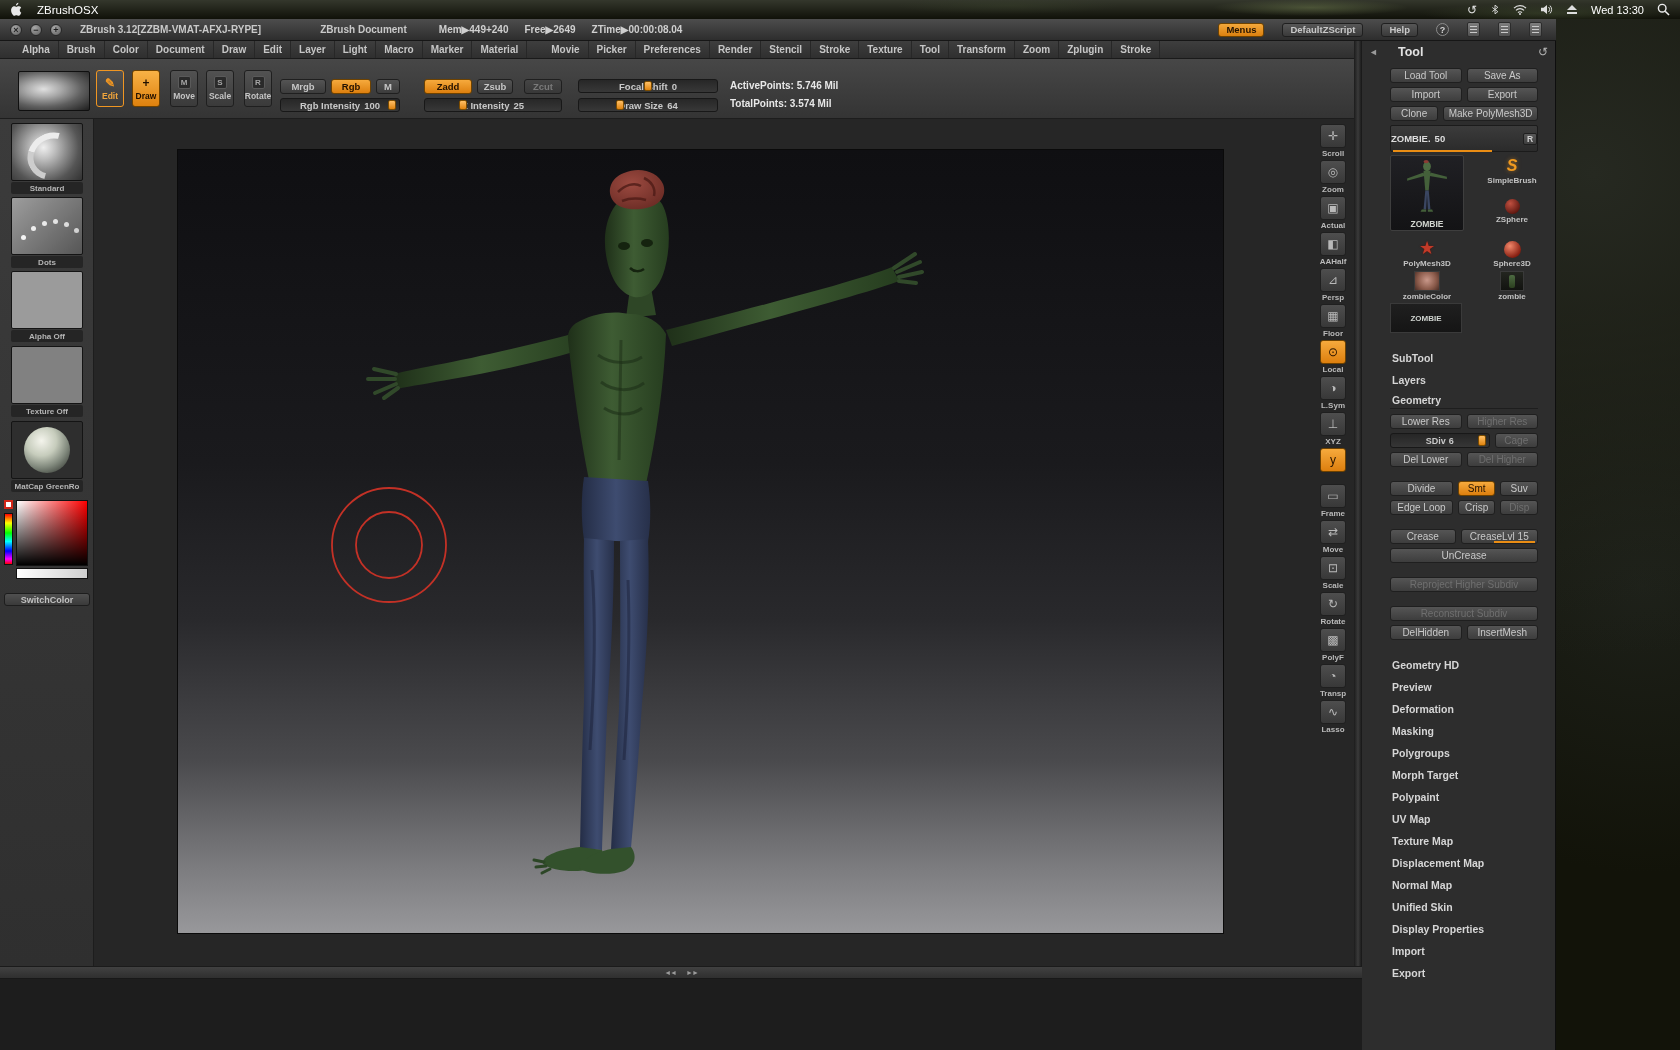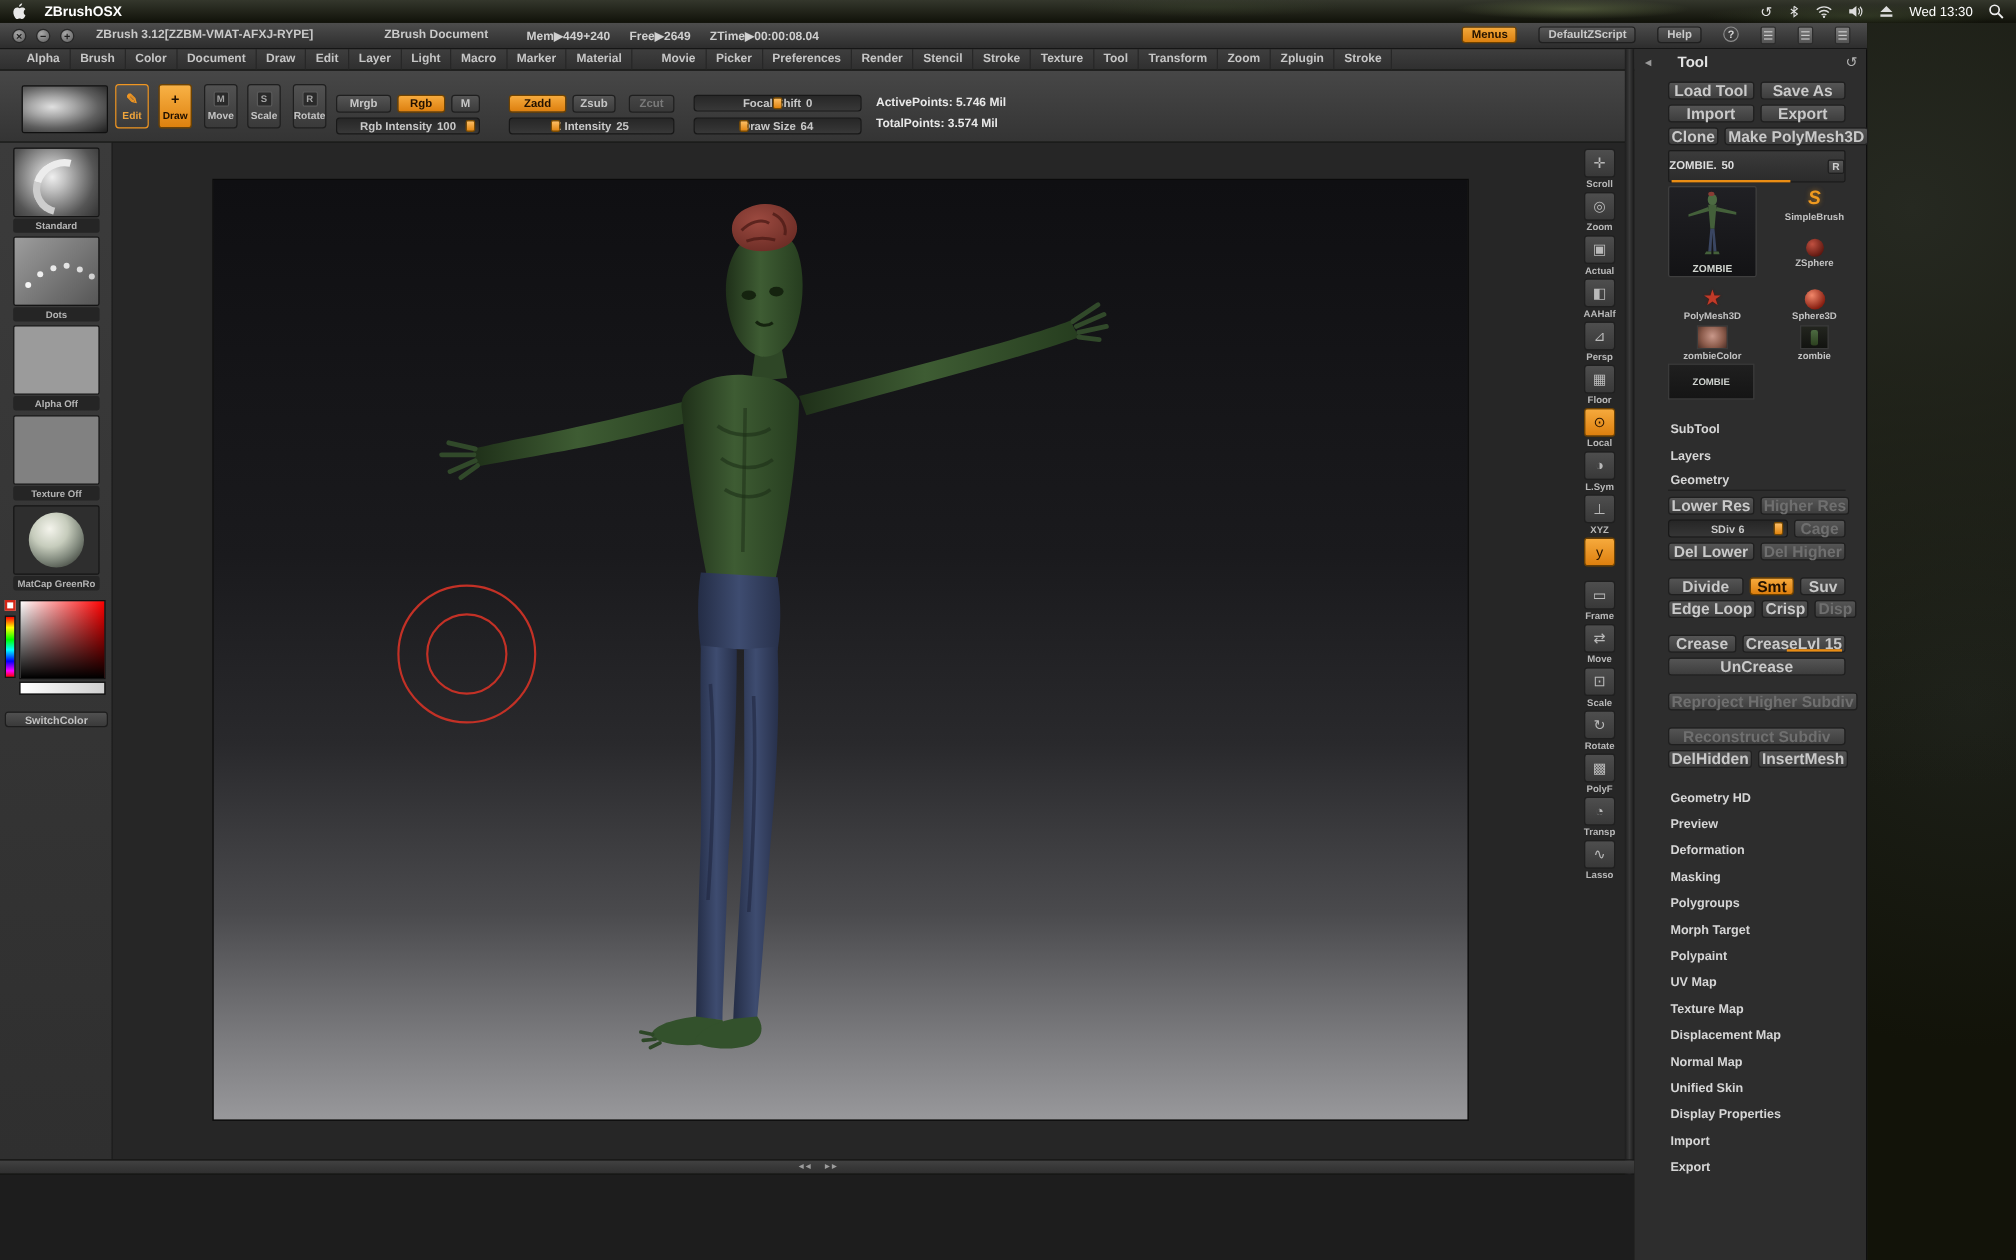--- a/index.html
+++ b/index.html
@@ -9,36 +9,36 @@
 
   
   .macbar{position:absolute;left:0;top:0;width:1680px;height:19px;z-index:50;
     background:
       radial-gradient(ellipse 140px 12px at 78% 40%, rgba(120,135,85,.45), transparent 70%),
       radial-gradient(ellipse 180px 14px at 92% 70%, rgba(80,95,60,.4), transparent 70%),
       radial-gradient(ellipse 160px 12px at 60% 30%, rgba(60,70,45,.35), transparent 70%),
       linear-gradient(180deg,#34372c,#101109);
     display:flex;justify-content:space-between;align-items:center;padding:0 10px;color:#eee}
   .mac-left{display:flex;align-items:center;gap:14px;height:100%}
-  .mac-app{font-weight:bold;font-size:11.5px;color:#fff}
+  .mac-app{font-weight:normal;font-size:11.5px;color:#fff}
   .mac-right{display:flex;align-items:center;gap:13px;height:100%}
   .mbicon{display:inline-flex;align-items:center;color:#e2e2e2;font-size:12px;line-height:1}
   .mac-clock{font-size:11px;color:#fff}
 
   
   .titlebar{position:absolute;left:0;top:19px;width:1556px;height:22px;
     background:linear-gradient(#4d4d4d,#2d2d2d);border-bottom:1px solid #161616;
     display:flex;align-items:center;padding:0 10px;color:#c9c9c9;font-size:10px;font-weight:bold;white-space:nowrap}
   .winbtns{display:flex;gap:8px;margin-right:18px}
   .winbtn{width:12px;height:12px;border-radius:50%;border:1px solid #272727;color:#1e1e1e;
     background:radial-gradient(circle at 35% 30%,#a8a8a8,#5c5c5c);font-size:9px;line-height:10px;
     text-align:center;font-weight:bold}
   .tb-doc{margin-left:59px}
   .tb-stats{margin-left:32px;display:flex;gap:16px;color:#cfcfcf}
-  .tb-right{margin-left:auto;display:flex;align-items:flex-start;gap:18px;padding-right:4px}
+  .tb-right{margin-left:auto;display:flex;align-items:center;gap:18px;padding-right:4px}
   .pill{height:14px;padding:0 7px;border-radius:3px;background:linear-gradient(#575757,#3a3a3a);
     border:1px solid #1f1f1f;color:#c9c9c9;font-size:9.5px;font-weight:bold;display:flex;align-items:center}
   .pill.orange{background:linear-gradient(#f3a83b,#db800f);color:#241300;border-color:#6e4200}
   .help-circle{width:13px;height:13px;border-radius:50%;border:1px solid #8b8b8b;color:#d4d4d4;
     font-size:9px;display:flex;align-items:center;justify-content:center}
   .doc-icon{width:13px;height:15px;background:linear-gradient(#7d7d7d,#525252);border:1px solid #2c2c2c;
     border-radius:2px;position:relative}
   .doc-icon:first-of-type{margin-left:42px}
   .doc-icon::after{content:"";position:absolute;left:2px;right:2px;top:3px;height:1px;background:#c9c9c9;
     box-shadow:0 3px 0 #c9c9c9,0 6px 0 #c9c9c9}
@@ -134,21 +134,21 @@
 
   
   .tool-panel{position:absolute;left:1362px;top:41px;width:194px;height:1009px;background:#2d2d2d;
     border-right:1px solid #0e0e0e;z-index:10}
   .tp-collapse{position:absolute;left:7px;top:6px;color:#9a9a9a;font-size:9px}
   .tp-title{position:absolute;left:36px;top:4px;color:#e2e2e2;font-size:12.5px;font-weight:bold}
   .tp-restore{position:absolute;left:176px;top:4px;color:#b2b2b2;font-size:12px}
   .tp-body{position:absolute;left:28px;top:27px;width:148px}
   .trow{display:flex;gap:5px;margin-bottom:4px}
   .tbtn{flex:1;height:15px;border-radius:3px;background:linear-gradient(#555,#3d3d3d);
-    border:1px solid #1f1f1f;color:#c9c9c9;font-size:13px;font-weight:bold;display:flex;align-items:center;
+    border:1px solid #1f1f1f;color:#c9c9c9;font-size:10px;font-weight:normal;display:flex;align-items:center;
     justify-content:center;white-space:nowrap;padding:0 2px;position:relative}
   .tbtn.orange{background:linear-gradient(#f6aa3d,#dd7f0e);color:#221100;border-color:#6e4200}
   .tbtn.dim{color:#6f6f6f}
   .tbtn.wide{flex:2.1}
   .tbtn .subline{position:absolute;right:2px;bottom:0;width:55%;height:2px;background:#ea8d14}
   .gslider{position:relative;height:15px;background:linear-gradient(#262626,#363636);
     border:1px solid #181818;border-radius:3px;color:#c9c9c9;font-size:9px;font-weight:bold}
   .gslider .sl-text{position:absolute;inset:0;display:flex;align-items:center;justify-content:center;gap:3px}
   .gslider .handle{position:absolute;top:1px;bottom:1px;width:8px;border-radius:2px;
     background:linear-gradient(#ffc066,#e08410);border:1px solid #7c4c00}

